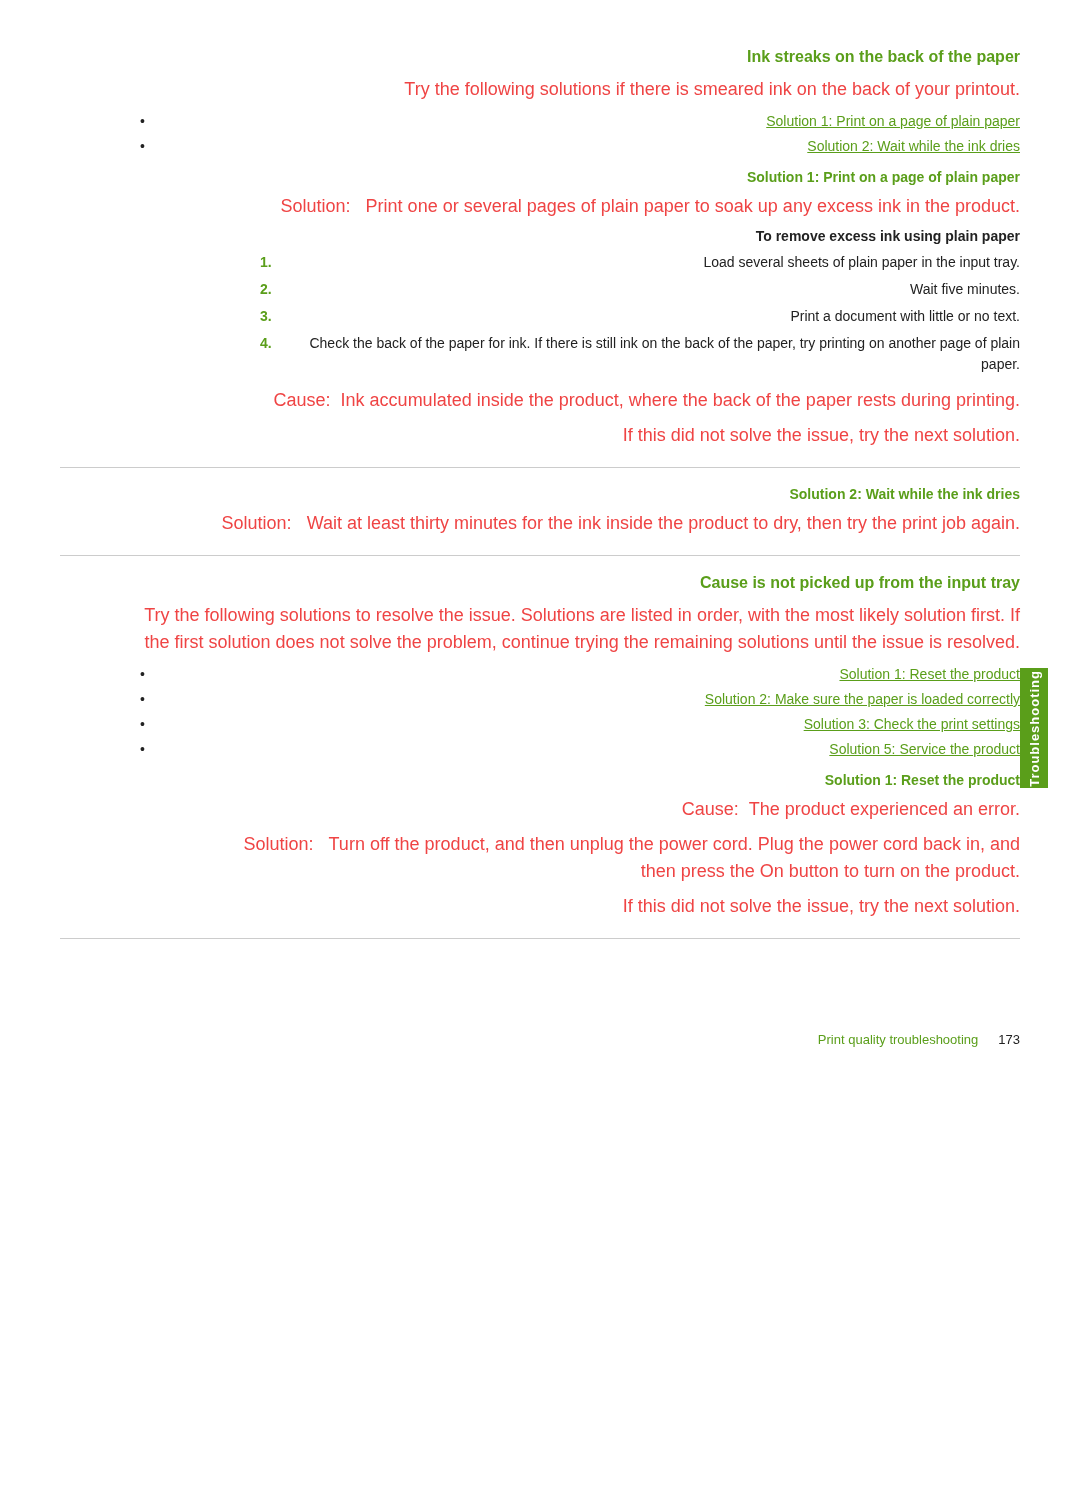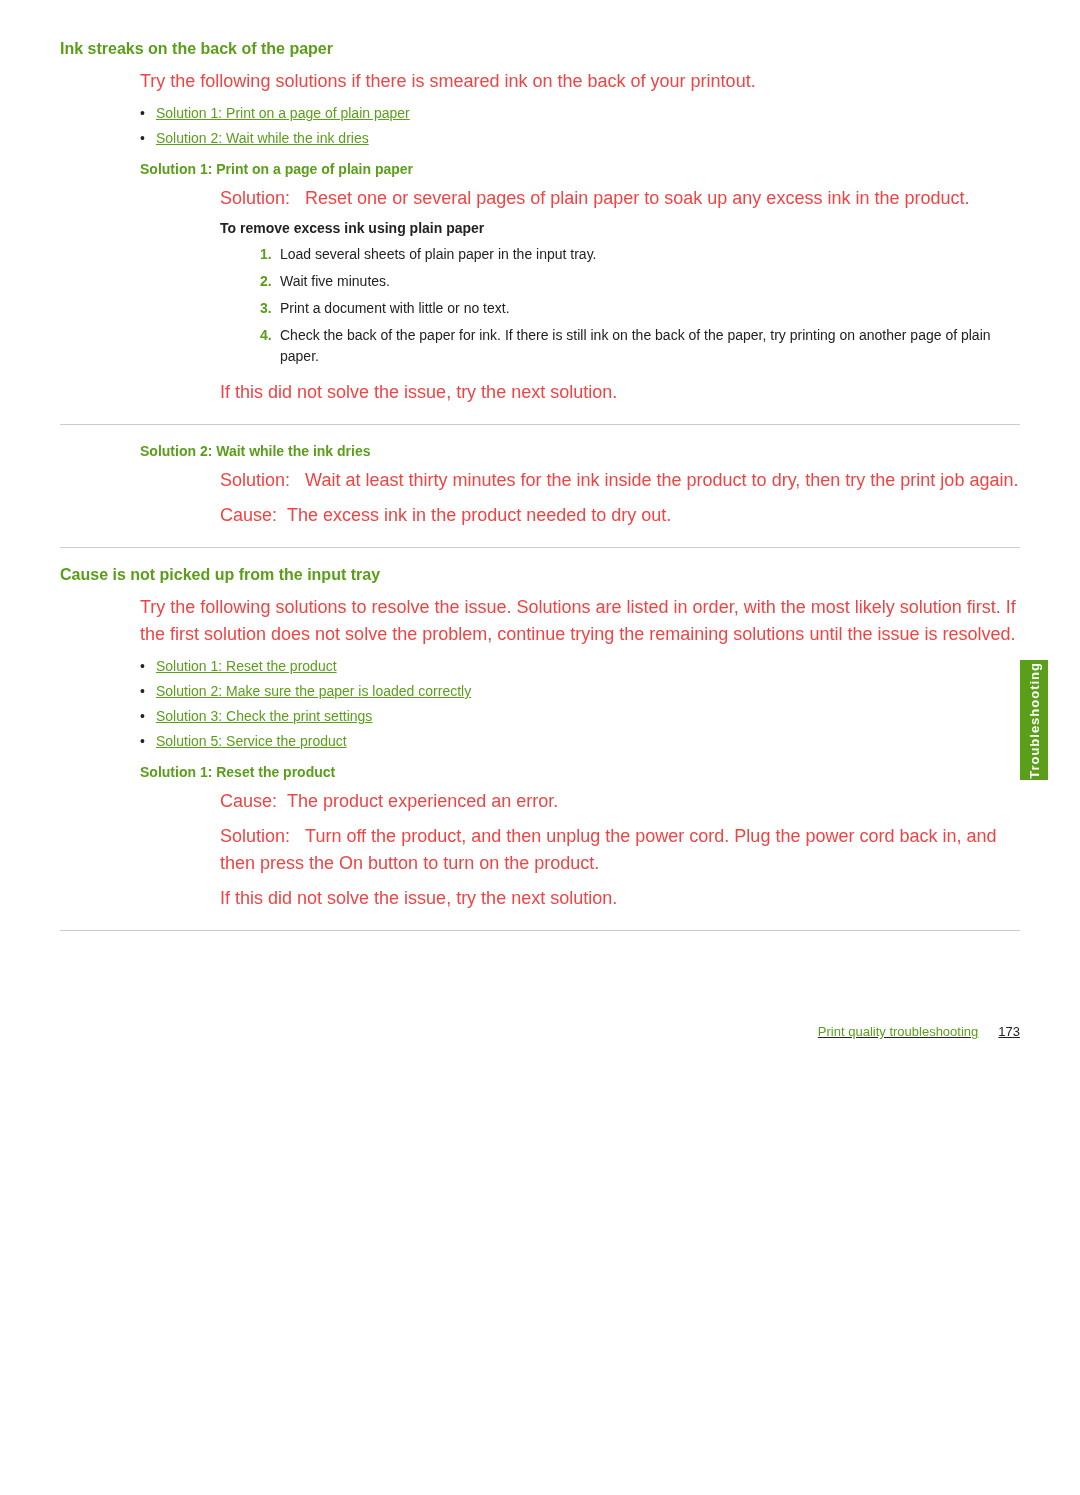--- a/index.html
+++ b/index.html
@@ -9,23 +9,24 @@
       font-size: 14px;
       color: #222;
       background: #fff;
       width: 1080px;
       min-height: 1495px;
       position: relative;
     }
 
     .page {
       width: 960px;
-      margin: 0 auto;
+      margin: 8px auto;
       padding: 40px 0 60px 0;
       position: relative;
+      text-align: right;
     }
 
     
     .section-heading {
       color: #5a9e1a;
       font-size: 16px;
       font-weight: bold;
       margin-bottom: 10px;
     }
 
@@ -174,21 +175,21 @@
       <li>
         <a href="#">Solution 2: Wait while the ink dries</a>
       </li>
     </ul>
 
     <div class="indent-solution solution-block">
       <div class="solution-heading">Solution 1: Print on a page of plain paper</div>
 
       <div class="body-text indent1">
         <span class="bold-label">Solution:</span>
-        &nbsp;&nbsp;<span>Reset one or several pages of plain paper to soak up any excess ink in the product.</span>
+        &nbsp;&nbsp;<span>Print one or several pages of plain paper to soak up any excess ink in the product.</span>
       </div>
 
       <div class="subheading indent1">To remove excess ink using plain paper</div>
 
       <ol class="numbered-list">
         <li>
           <span class="num">1.</span>
           <span>Load several sheets of plain paper in the input tray.</span>
         </li>
         <li>
@@ -198,38 +199,38 @@
         <li>
           <span class="num">3.</span>
           <span>Print a document with little or no text.</span>
         </li>
         <li>
           <span class="num">4.</span>
           <span>Check the back of the paper for ink. If there is still ink on the back of the paper, try printing on another page of plain paper.</span>
         </li>
       </ol>
 
+      <div class="body-text indent1">
+        <span class="bold-label">Cause:</span>
+        &nbsp;<span>Ink accumulated inside the product, where the back of the paper rests during printing.</span>
+      </div>
 
       <div class="body-text indent1">If this did not solve the issue, try the next solution.</div>
     </div>
 
     <hr class="divider">
 
     <div class="indent-solution solution-block">
       <div class="solution-heading">Solution 2: Wait while the ink dries</div>
 
       <div class="body-text indent1">
         <span class="bold-label">Solution:</span>
         &nbsp;&nbsp;<span>Wait at least thirty minutes for the ink inside the product to dry, then try the print job again.</span>
       </div>
 
-      <div class="body-text indent1">
-        <span class="bold-label">Cause:</span>
-        &nbsp;<span>The excess ink in the product needed to dry out.</span>
-      </div>
     </div>
 
     <hr class="divider">
   </div>
 
   <div class="section-block" style="margin-top: 16px;">
     <div class="section-heading">Cause is not picked up from the input tray</div>
 
     <div class="body-text indent1">Try the following solutions to resolve the issue. Solutions are listed in order, with the most likely solution first. If the first solution does not solve the problem, continue trying the remaining solutions until the issue is resolved.</div>
 
@@ -264,18 +265,18 @@
       <div class="body-text indent1">If this did not solve the issue, try the next solution.</div>
     </div>
 
     <hr class="divider">
   </div>
 
   <div class="side-tab" style="right: -28px;">
     <span class="side-tab-text">Troubleshooting</span>
   </div>
 
-  <div style="position: absolute; bottom: -30px; left: 0; right: 0; display: flex; justify-content: flex-end; align-items: center; padding-right: 0; text-decoration: underline;">
+  <div style="position: absolute; bottom: -30px; left: 0; right: 0; display: flex; justify-content: flex-end; align-items: center; padding-right: 0;">
     <a href="#" class="footer-link">Print quality troubleshooting</a>
     <span class="footer-page">173</span>
   </div>
 
 </div>
 
 </body></html>

